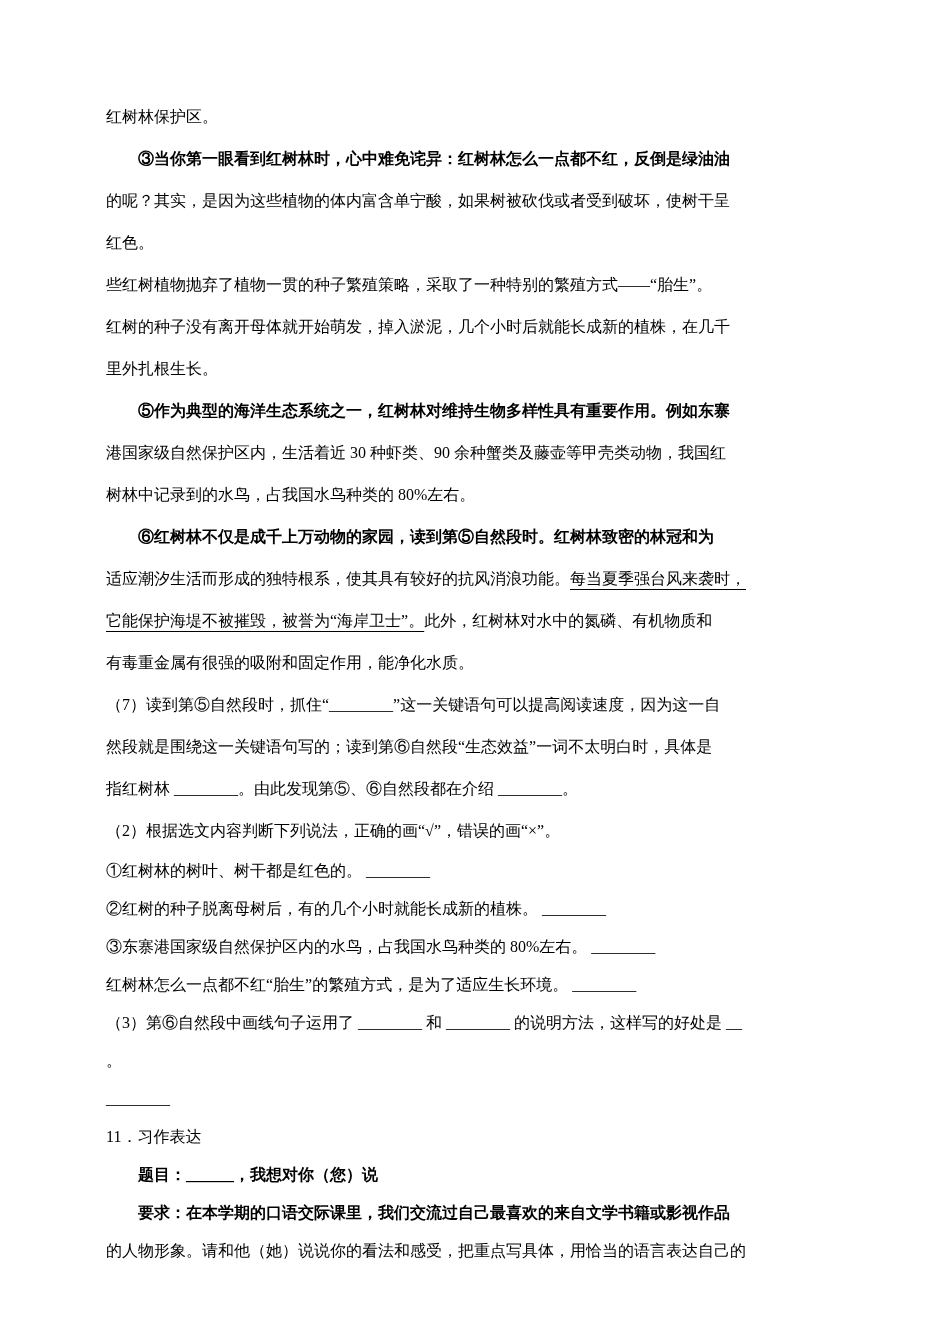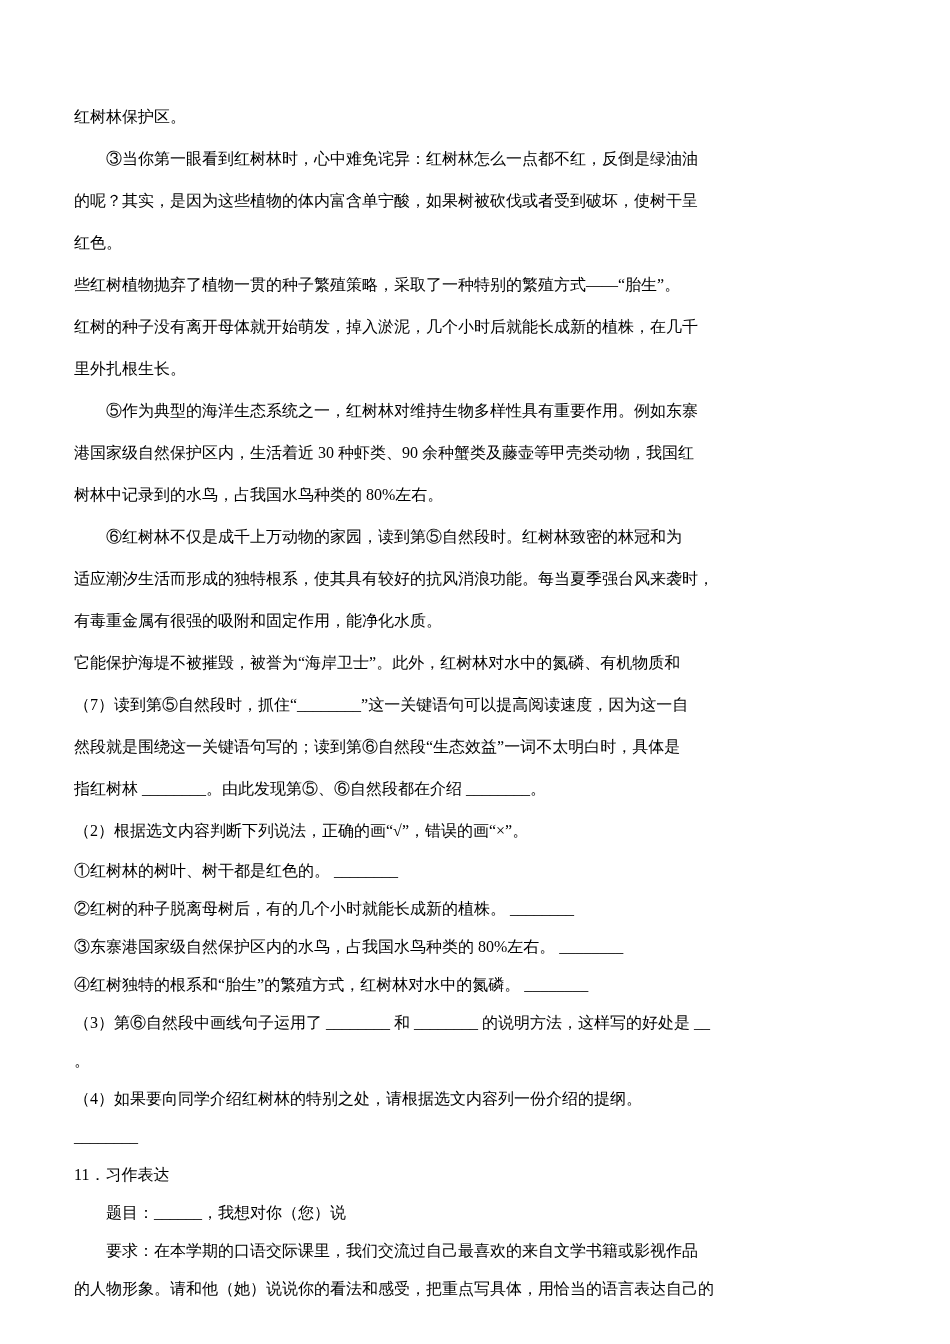--- a/index.html
+++ b/index.html
@@ -10,38 +10,40 @@
   .page {
     position: relative;
     width: 950px;
     height: 1344px;
     margin: 0 auto;
     background: #ffffff;
     color: #000000;
     font-family: "Liberation Serif", "DejaVu Serif", serif;
     font-size: 16px;
     box-sizing: border-box;
-    padding: 96px 128px 0 74px;
+    padding: 96px 128px 0 106px;
     overflow: hidden;
   }
   .line {
     white-space: nowrap;
   }
   .section-a .line {
     height: 42px;
     line-height: 42px;
   }
   .section-b .line {
     height: 38px;
     line-height: 38px;
   }
   .indent {
     padding-left: 32px; 
+    font-weight: bold;
   }
   .u {
+    text-decoration: underline;
     text-underline-offset: 5px;
   }
 </style>
 </head>
 <body>
 
 <div class="page">
   <section class="section-a">
     <div>
         <div class="line"><span class="">红树林保护区。</span></div>
@@ -49,37 +51,36 @@
         <div class="line"><span class="">的呢？其实，是因为这些植物的体内富含单宁酸，如果树被砍伐或者受到破坏，使树干呈</span></div>
         <div class="line"><span class="">红色。</span></div>
         <div class="line"><span class="">些红树植物抛弃了植物一贯的种子繁殖策略，采取了一种特别的繁殖方式——“胎生”。</span></div>
         <div class="line"><span class="">红树的种子没有离开母体就开始萌发，掉入淤泥，几个小时后就能长成新的植株，在几千</span></div>
         <div class="line"><span class="">里外扎根生长。</span></div>
         <div class="line indent"><span class="">⑤作为典型的海洋生态系统之一，红树林对维持生物多样性具有重要作用。例如东寨</span></div>
         <div class="line"><span class="">港国家级自然保护区内，生活着近 30 种虾类、90 余种蟹类及藤壶等甲壳类动物，我国红</span></div>
         <div class="line"><span class="">树林中记录到的水鸟，占我国水鸟种类的 80%左右。</span></div>
         <div class="line indent"><span class="">⑥红树林不仅是成千上万动物的家园，读到第⑤自然段时。红树林致密的林冠和为</span></div>
         <div class="line"><span class="">适应潮汐生活而形成的独特根系，使其具有较好的抗风消浪功能。</span><span class="u">每当夏季强台风来袭时，</span></div>
+        <div class="line"><span class="u">它能保护海堤不被摧毁，被誉为“海岸卫士”。</span><span class="">此外，红树林对水中的氮磷、有机物质和</span></div>
         <div class="line"><span class="">有毒重金属有很强的吸附和固定作用，能净化水质。</span></div>
-        <div class="line"><span class="u">它能保护海堤不被摧毁，被誉为“海岸卫士”。</span><span class="">此外，红树林对水中的氮磷、有机物质和</span></div>
         <div class="line"><span class="">（7）读到第⑤自然段时，抓住“________”这一关键语句可以提高阅读速度，因为这一自</span></div>
         <div class="line"><span class="">然段就是围绕这一关键语句写的；读到第⑥自然段“生态效益”一词不太明白时，具体是</span></div>
         <div class="line"><span class="">指红树林 ________。由此发现第⑤、⑥自然段都在介绍 ________。</span></div>
         <div class="line"><span class="">（2）根据选文内容判断下列说法，正确的画“√”，错误的画“×”。</span></div>
       </div>
   </section>
   <section class="section-b">
     <div>
         <div class="line"><span class="">①红树林的树叶、树干都是红色的。 ________</span></div>
         <div class="line"><span class="">②红树的种子脱离母树后，有的几个小时就能长成新的植株。 ________</span></div>
         <div class="line"><span class="">③东寨港国家级自然保护区内的水鸟，占我国水鸟种类的 80%左右。 ________</span></div>
-        <div class="line"><span class="">④红树独特的根系和“胎生”的繁殖方式，红树林对水中的氮磷。 ________</span></div>
+        <div class="line"><span class="">红树林怎么一点都不红“胎生”的繁殖方式，是为了适应生长环境。 ________</span></div>
         <div class="line"><span class="">（3）第⑥自然段中画线句子运用了 ________ 和 ________ 的说明方法，这样写的好处是 __</span></div>
         <div class="line"><span class="">。</span></div>
-        <div class="line"><span class="">（4）如果要向同学介绍红树林的特别之处，请根据选文内容列一份介绍的提纲。</span></div>
         <div class="line"><span class="">________</span></div>
         <div class="line"><span class="">11．习作表达</span></div>
         <div class="line indent"><span class="">题目：______，我想对你（您）说</span></div>
         <div class="line indent"><span class="">要求：在本学期的口语交际课里，我们交流过自己最喜欢的来自文学书籍或影视作品</span></div>
         <div class="line"><span class="">的人物形象。请和他（她）说说你的看法和感受，把重点写具体，用恰当的语言表达自己的</span></div>
       </div>
   </section>
 </div>
 
 </body></html>

